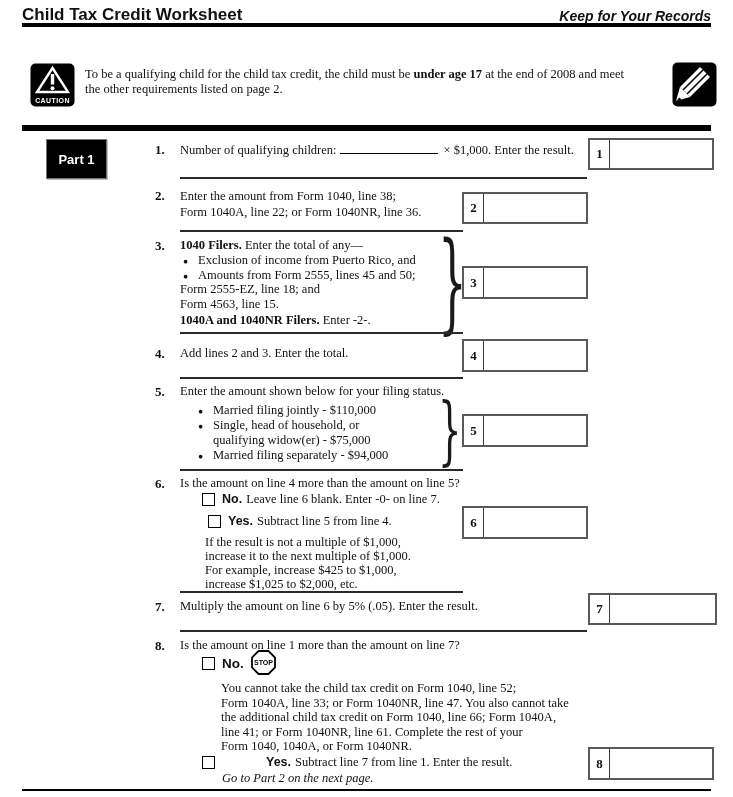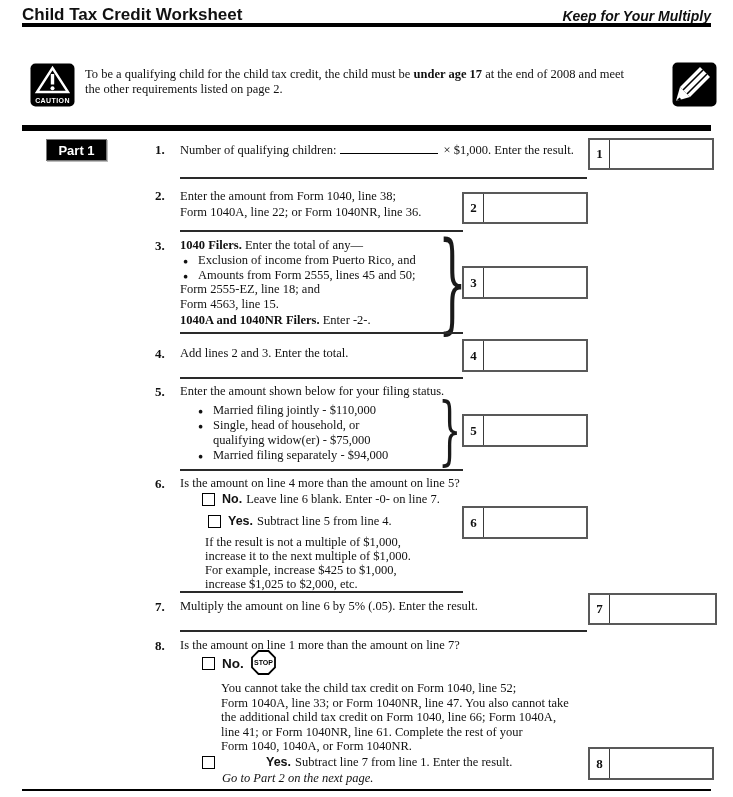--- a/index.html
+++ b/index.html
@@ -15,21 +15,21 @@
   .sansb { font-family:"Liberation Sans", sans-serif; font-weight:bold; font-size:12.5px; }
   .boldserif { font-weight:bold; }
   .ital { font-style:italic; }
 
   .header-title { left:22px; top:5px; font-family:"Liberation Sans", sans-serif; font-weight:bold; font-size:17px; }
   .header-tag { right:22px; top:8px; font-family:"Liberation Sans", sans-serif; font-weight:bold; font-style:italic; font-size:14px; }
   .rule-heavy { left:22px; width:689px; background:#000; }
   .sep { position:absolute; height:2px; background:#2a2a2a; }
 
   .part-label {
-    left:46px; top:139px; width:61px; height:22px; background:#000; color:#fff;
+    left:46px; top:139px; width:61px; height:40px; background:#000; color:#fff;
     font-family:"Liberation Sans", sans-serif; font-weight:bold; font-size:13px;
     display:flex; align-items:center; justify-content:center;
     border:1px solid #777; box-shadow:1px 1px 0 #bbb;
   }
 
   .entrybox { position:absolute; border:2px solid #595959; background:#fff; display:flex; }
   .entrybox .cell {
     width:20px; border-right:1px solid #3a3a3a; display:flex; align-items:center;
     justify-content:center; font-weight:bold; font-size:13px; font-family:"Liberation Serif", serif;
   }
@@ -50,21 +50,21 @@
   .brace5 { left:438px; top:397px; font-size:74px; line-height:67px; transform:scaleX(0.5); }
 
   svg text { font-family:"Liberation Sans", sans-serif; }
 </style>
 </head>
 <body>
 
 <div class="page">
 
   <div class="abs header-title nowrap">Child Tax Credit Worksheet</div>
-  <div class="abs header-tag nowrap">Keep for Your Multiply</div>
+  <div class="abs header-tag nowrap">Keep for Your Records</div>
   <div class="abs rule-heavy" style="top:23px;height:4px;"></div>
 
   <div class="abs" style="left:30px;top:63px;width:45px;height:44px;">
     <svg width="45" height="44" viewBox="0 0 45 44">
       <rect x="0.5" y="0.5" width="44" height="43" rx="5" fill="#000"></rect>
       <path d="M22.5 5 L38 29 L7 29 Z" fill="none" stroke="#fff" stroke-width="2.4"></path>
       <rect x="20.8" y="11" width="3.4" height="10.5" fill="#fff"></rect>
       <circle cx="22.5" cy="25.2" r="2" fill="#fff"></circle>
       <text x="22.5" y="39.5" text-anchor="middle" font-size="7" font-weight="bold" fill="#fff" letter-spacing="0.4">CAUTION</text>
     </svg>

